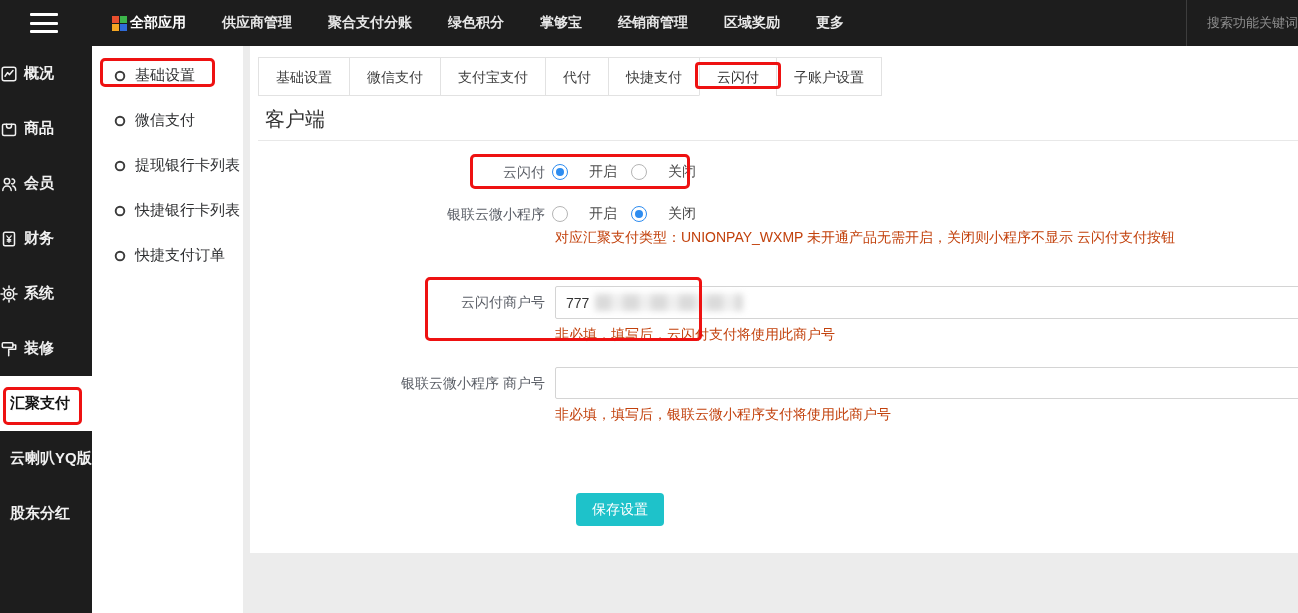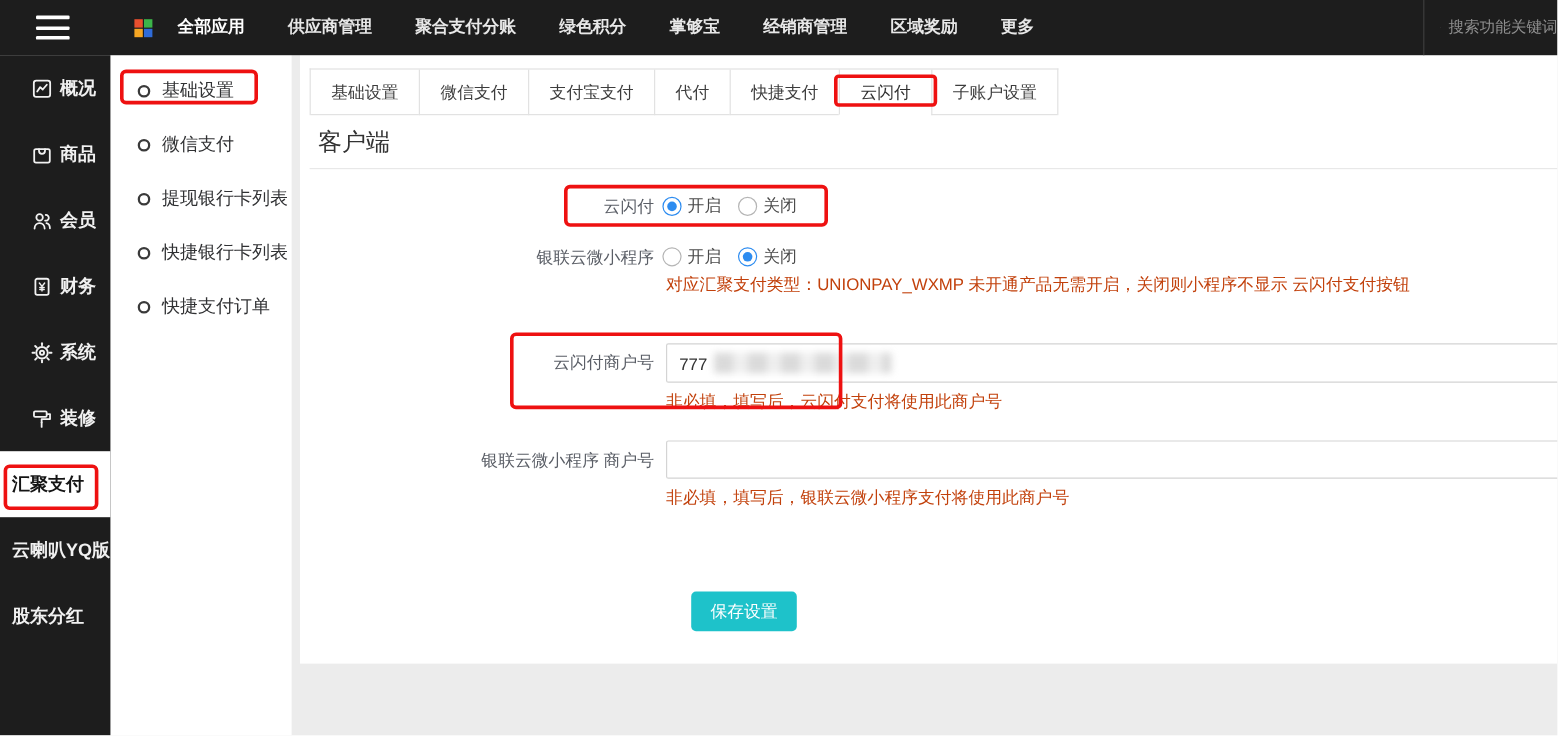--- a/index.html
+++ b/index.html
@@ -9,31 +9,31 @@
     background:#ececec;
     font-family:"Liberation Sans","DejaVu Sans",sans-serif;
     -webkit-font-smoothing:antialiased;
   }
 
   
   .topbar { position:absolute; left:0; top:0; width:1298px; height:46px; background:var(--topbar_bg,#1d1d1d); z-index:10; }
   .hamburger { position:absolute; left:30px; top:13px; width:28px; height:20px; display:flex; flex-direction:column; justify-content:space-between; cursor:pointer; }
   .hamburger span { display:block; height:3px; background:#fff; border-radius:1px; }
   .topnav { position:absolute; left:112px; top:0; height:46px; display:flex; align-items:center; gap:36px; }
-  .topnav-item { display:flex; align-items:center; gap:21px; color:#e8e8e8; font-size:14px; font-weight:700; white-space:nowrap; cursor:pointer; }
+  .topnav-item { display:flex; align-items:center; gap:3px; color:#e8e8e8; font-size:14px; font-weight:700; white-space:nowrap; cursor:pointer; }
   .topnav-item.active { color:#fff; }
   .grid-icon { display:grid; grid-template-columns:7px 7px; grid-template-rows:7px 7px; gap:1px; }
   .grid-icon i { display:block; }
   .grid-icon .g1 { background:#e94f2e; } .grid-icon .g2 { background:#3cb54a; }
   .grid-icon .g3 { background:#f5a623; } .grid-icon .g4 { background:#2f6bd8; }
   .topbar-search { position:absolute; right:0; top:0; height:46px; width:112px; display:flex; align-items:center; gap:6px; padding-left:13px; border-left:1px solid #3d3d3d; color:#8f8f8f; font-size:13px; white-space:nowrap; overflow:hidden; cursor:text; }
 
   
   .sidebar { position:absolute; left:0; top:46px; width:92px; height:567px; background:var(--topbar_bg,#1d1d1d); z-index:5; }
-  .side-item { position:relative; height:55px; display:flex; align-items:center; gap:6px; padding-left:26px; color:#f1f1f1; font-size:15px; font-weight:600; white-space:nowrap; cursor:pointer; }
+  .side-item { position:relative; height:55px; display:flex; align-items:center; gap:6px; color:#f1f1f1; font-size:15px; font-weight:600; white-space:nowrap; cursor:pointer; }
   .side-item.noicon { padding-left:10px; }
   .side-item.active { background:#fff; color:#141414; }
   .side-item svg { flex:0 0 auto; }
 
   
   .submenu { position:absolute; left:92px; top:46px; width:151px; height:567px; background:#fff; padding-top:7px; z-index:4; }
   .submenu-item { position:relative; height:45px; display:flex; align-items:center; gap:9px; padding-left:22px; color:#303133; font-size:15px; white-space:nowrap; cursor:pointer; }
 
   
   .main { position:absolute; left:250px; top:46px; width:1048px; height:507px; background:#fff; overflow:hidden; z-index:3; }
@@ -44,21 +44,21 @@
   .tab.active { border-bottom-color:#fff; color:#2f2f2f; }
 
   .section-label { position:absolute; left:15px; top:58px; height:30px; line-height:30px; font-size:20px; color:#333; }
   .section-divider { position:absolute; left:8px; right:0; top:94px; height:0; border-top:1px solid #e8e8e8; }
 
   .frow { position:absolute; left:0; right:0; }
   .flabel { position:absolute; left:0; top:0; width:295px; text-align:right; font-size:14px; color:#5a5e66; line-height:32px; white-space:nowrap; }
   .fctrl { position:absolute; left:302px; top:0; display:flex; align-items:center; height:32px; gap:14px; }
   .fhelp { position:absolute; left:305px; right:8px; font-size:14px; color:#c2410c; line-height:18px; white-space:nowrap; }
 
-  .radio-opt { display:flex; align-items:center; gap:5px; cursor:pointer; }
+  .radio-opt { display:flex; align-items:center; gap:21px; cursor:pointer; }
   .radio { position:relative; width:16px; height:16px; border-radius:50%; border:1px solid #b5b5b5; background:#fff; display:inline-block; }
   .radio.checked { border-color:var(--radio_blue,#2d8cf0); }
   .radio.checked::after { content:""; position:absolute; inset:3px; border-radius:50%; background:var(--radio_blue,#2d8cf0); }
   .radio-label { font-size:14px; color:#4a4a4a; }
 
   .input-wrap { position:absolute; left:305px; right:-2px; top:0; height:33px; }
   .text-input { width:100%; height:100%; border:1px solid #d4d4d4; border-radius:2px; padding:0 10px; font-size:14px; color:#333; outline:none; background:#fff; font-family:inherit; }
   .redacted { position:absolute; left:40px; top:8px; width:148px; height:17px; border-radius:2px; opacity:.55;
               background:repeating-linear-gradient(90deg,#bdbdbd 0 16px,#e2e2e2 16px 28px); filter:blur(3px); pointer-events:none; }
 

